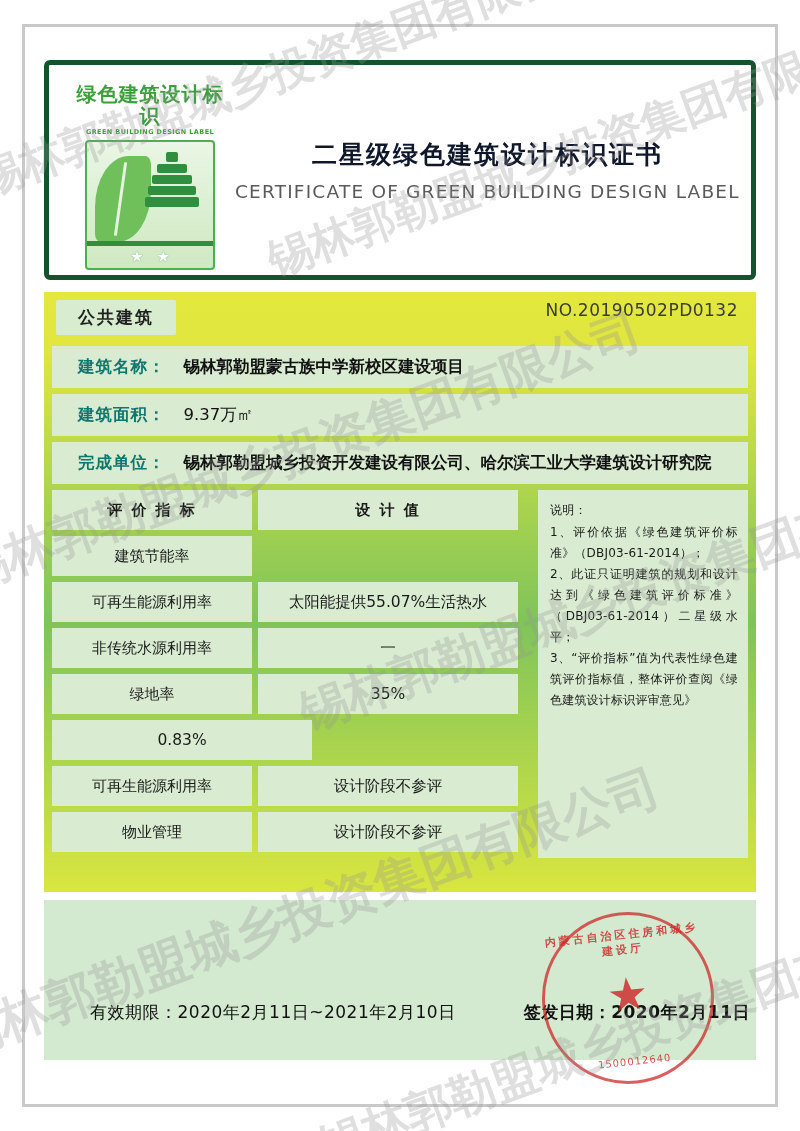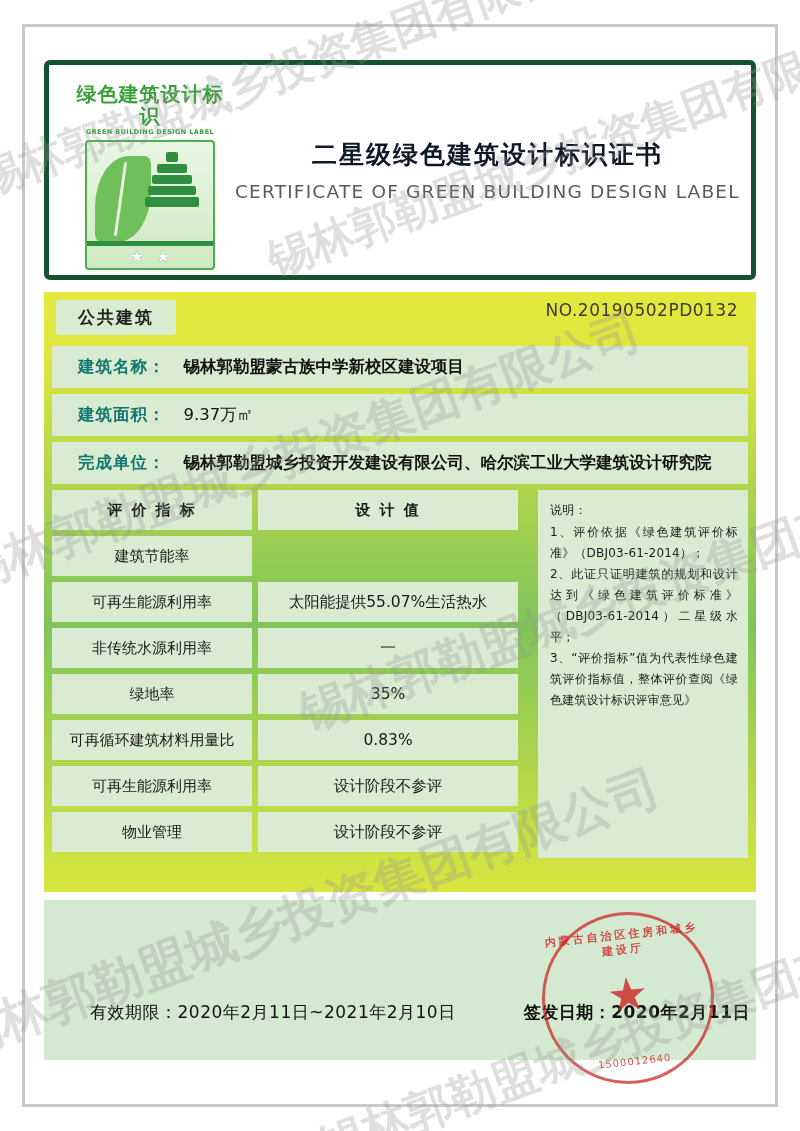--- a/index.html
+++ b/index.html
@@ -410,21 +410,20 @@
           </div>
           <div class="t-row">
             <div class="t-cell t-c1">非传统水源利用率</div>
             <div class="t-cell t-c2 t-val">一</div>
           </div>
           <div class="t-row">
             <div class="t-cell t-c1">绿地率</div>
             <div class="t-cell t-c2 t-val">35%</div>
           </div>
           <div class="t-row">
-            <div class="t-cell t-c1">可再循环建筑材料用量比</div>
             <div class="t-cell t-c2 t-val">0.83%</div>
           </div>
           <div class="t-row">
             <div class="t-cell t-c1">可再生能源利用率</div>
             <div class="t-cell t-c2 t-val">设计阶段不参评</div>
           </div>
           <div class="t-row">
             <div class="t-cell t-c1">物业管理</div>
             <div class="t-cell t-c2 t-val">设计阶段不参评</div>
           </div>

